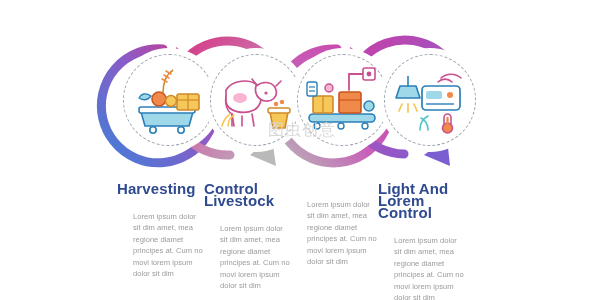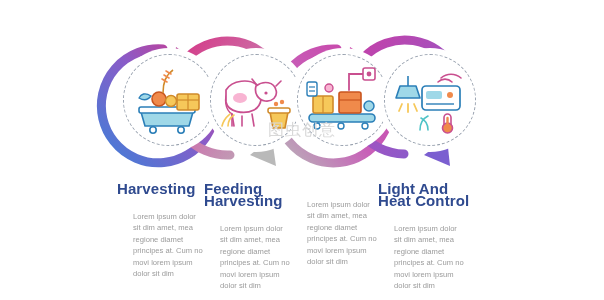--- a/index.html
+++ b/index.html
@@ -238,30 +238,30 @@
   </div>
 
   <div class="texts">
 
     <div class="text-col" style="left:117px;">
       <p class="step-title">Harvesting</p>
       <p class="step-body">Lorem ipsum dolor sit dim amet, mea regione diamet principes at. Cum no movi lorem ipsum dolor sit dim</p>
     </div>
 
     <div class="text-col" style="left:204px;">
-      <p class="step-title">Feeding Harvesting</p>
+      <p class="step-title">Control Livestock</p>
       <p class="step-body">Lorem ipsum dolor sit dim amet, mea regione diamet principes at. Cum no movi lorem ipsum dolor sit dim</p>
     </div>
 
     <div class="text-col" style="left:291px;">
       <p class="step-body">Lorem ipsum dolor sit dim amet, mea regione diamet principes at. Cum no movi lorem ipsum dolor sit dim</p>
     </div>
 
     <div class="text-col" style="left:378px;">
-      <p class="step-title">Light And Heat Control</p>
+      <p class="step-title">Light And Lorem Control</p>
       <p class="step-body">Lorem ipsum dolor sit dim amet, mea regione diamet principes at. Cum no movi lorem ipsum dolor sit dim</p>
     </div>
 
   </div>
 
   <div class="watermark">图虫创意</div>
 
 </div>
 
 </body></html>

